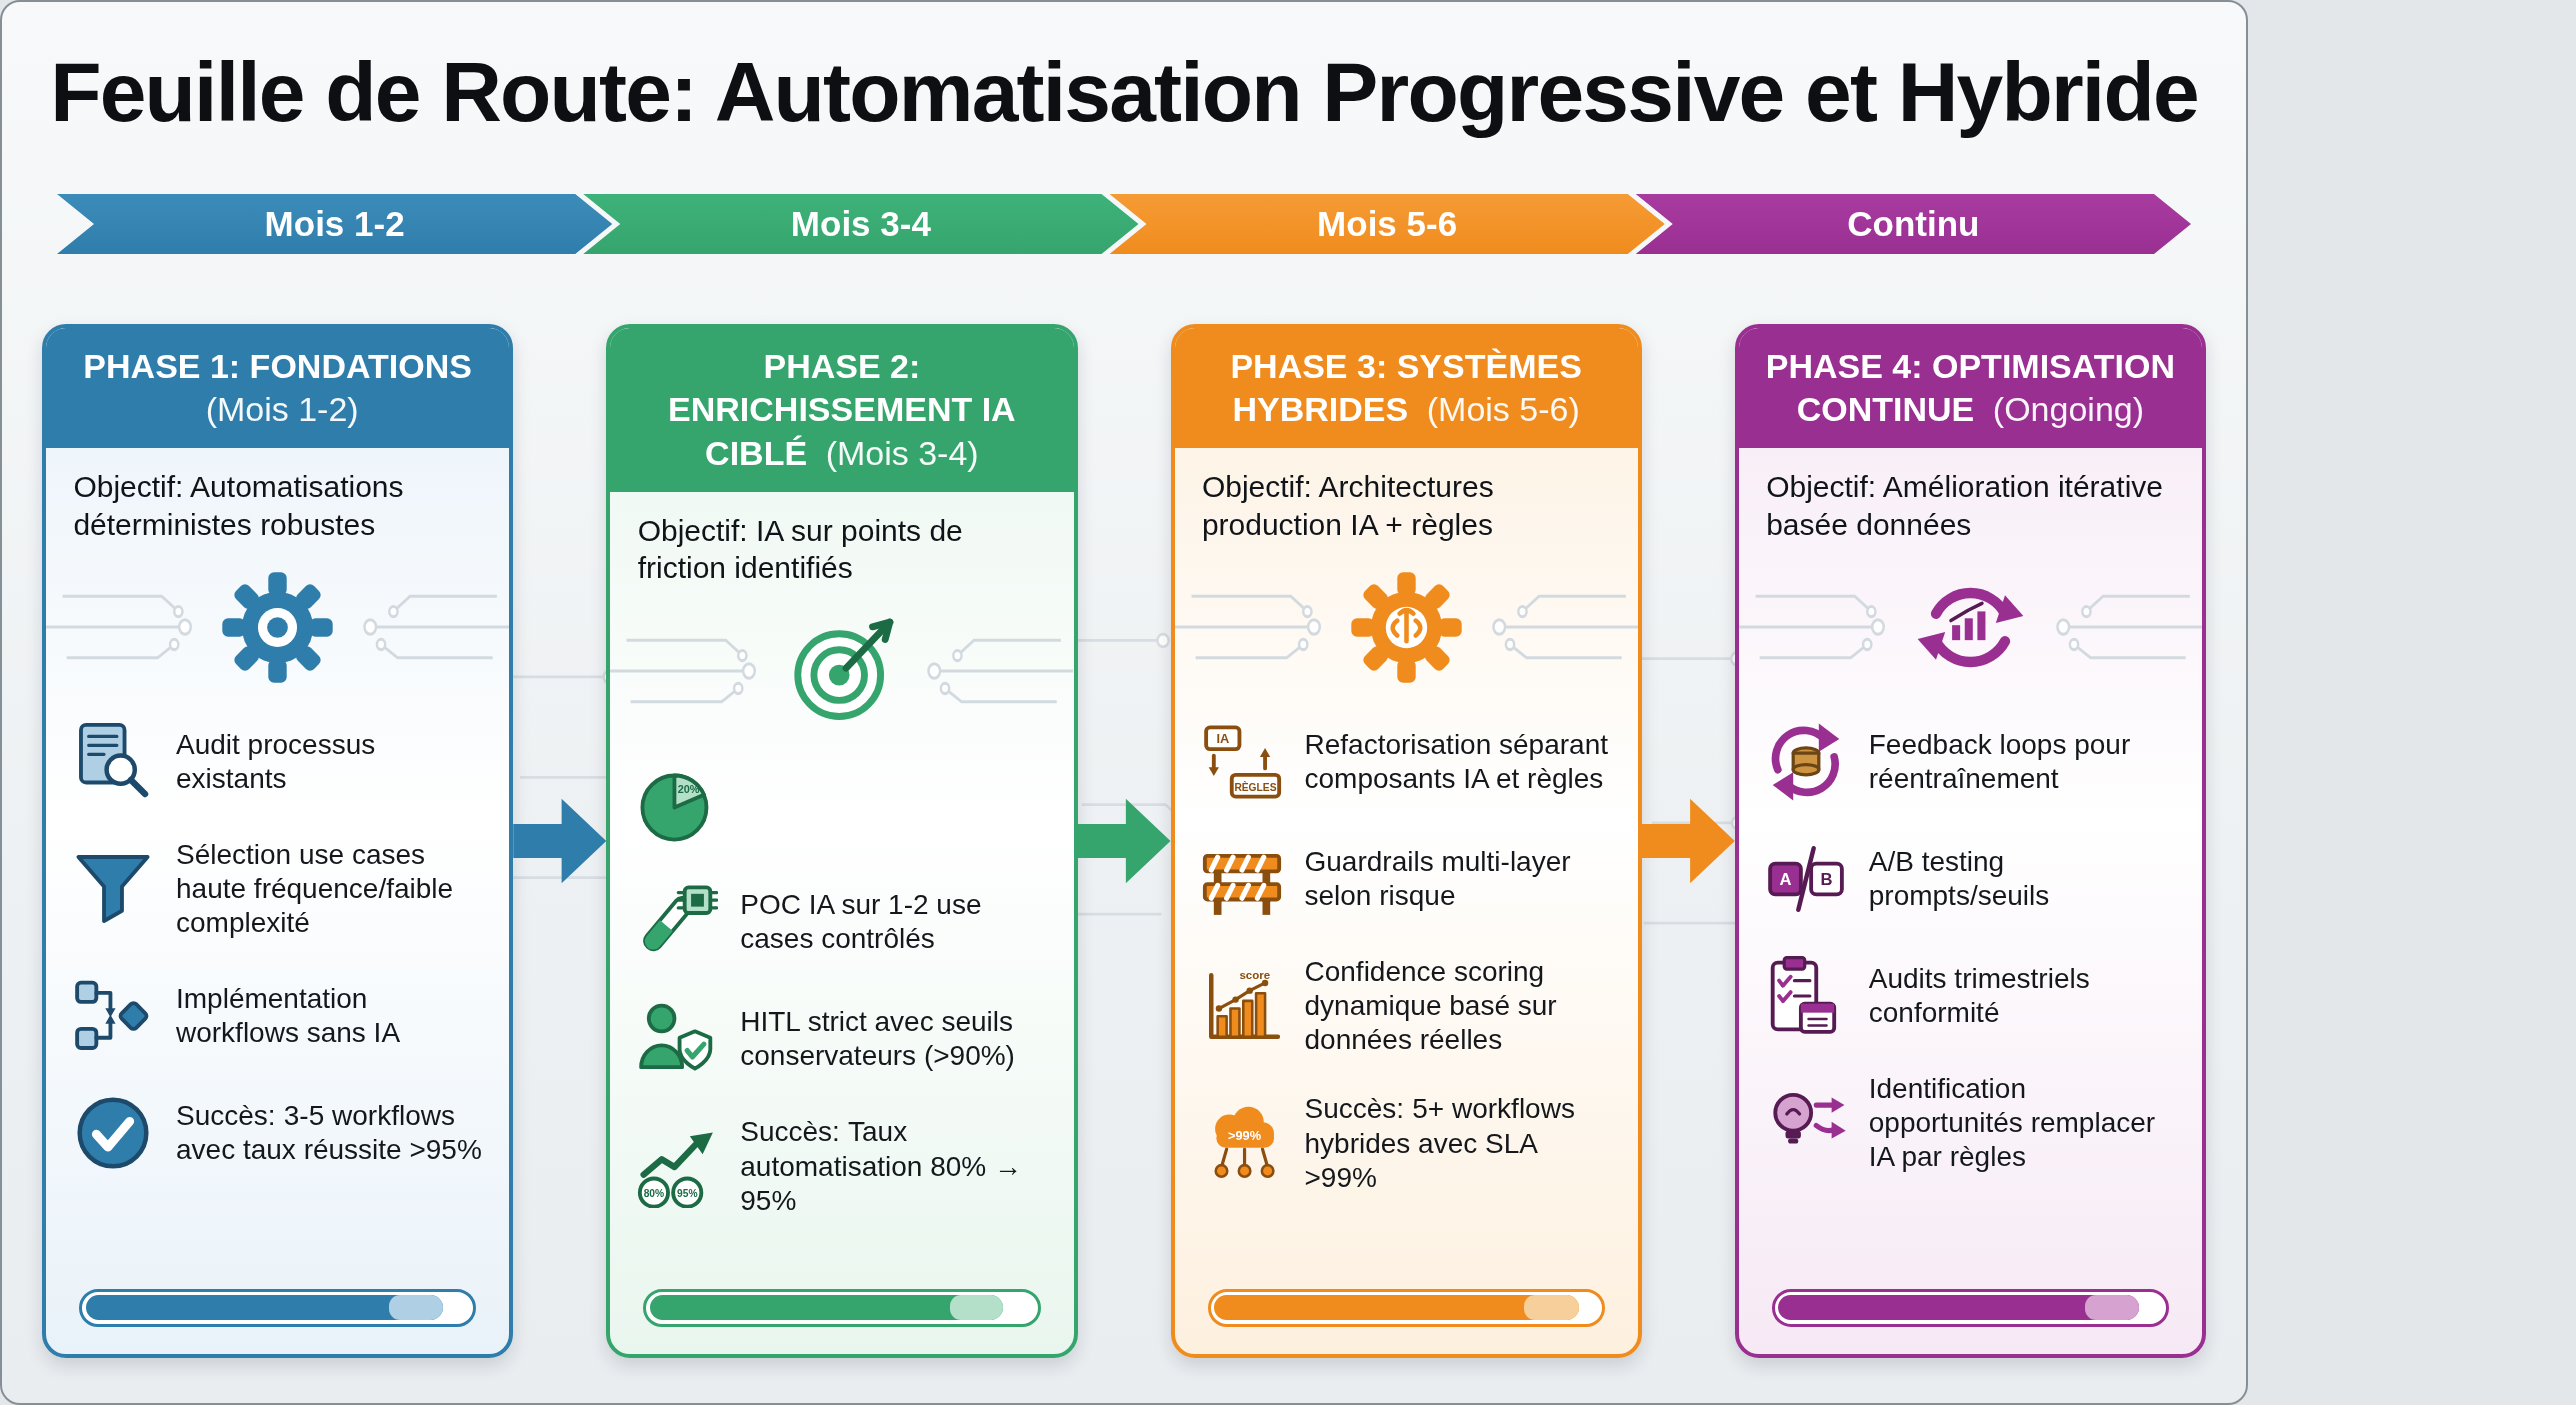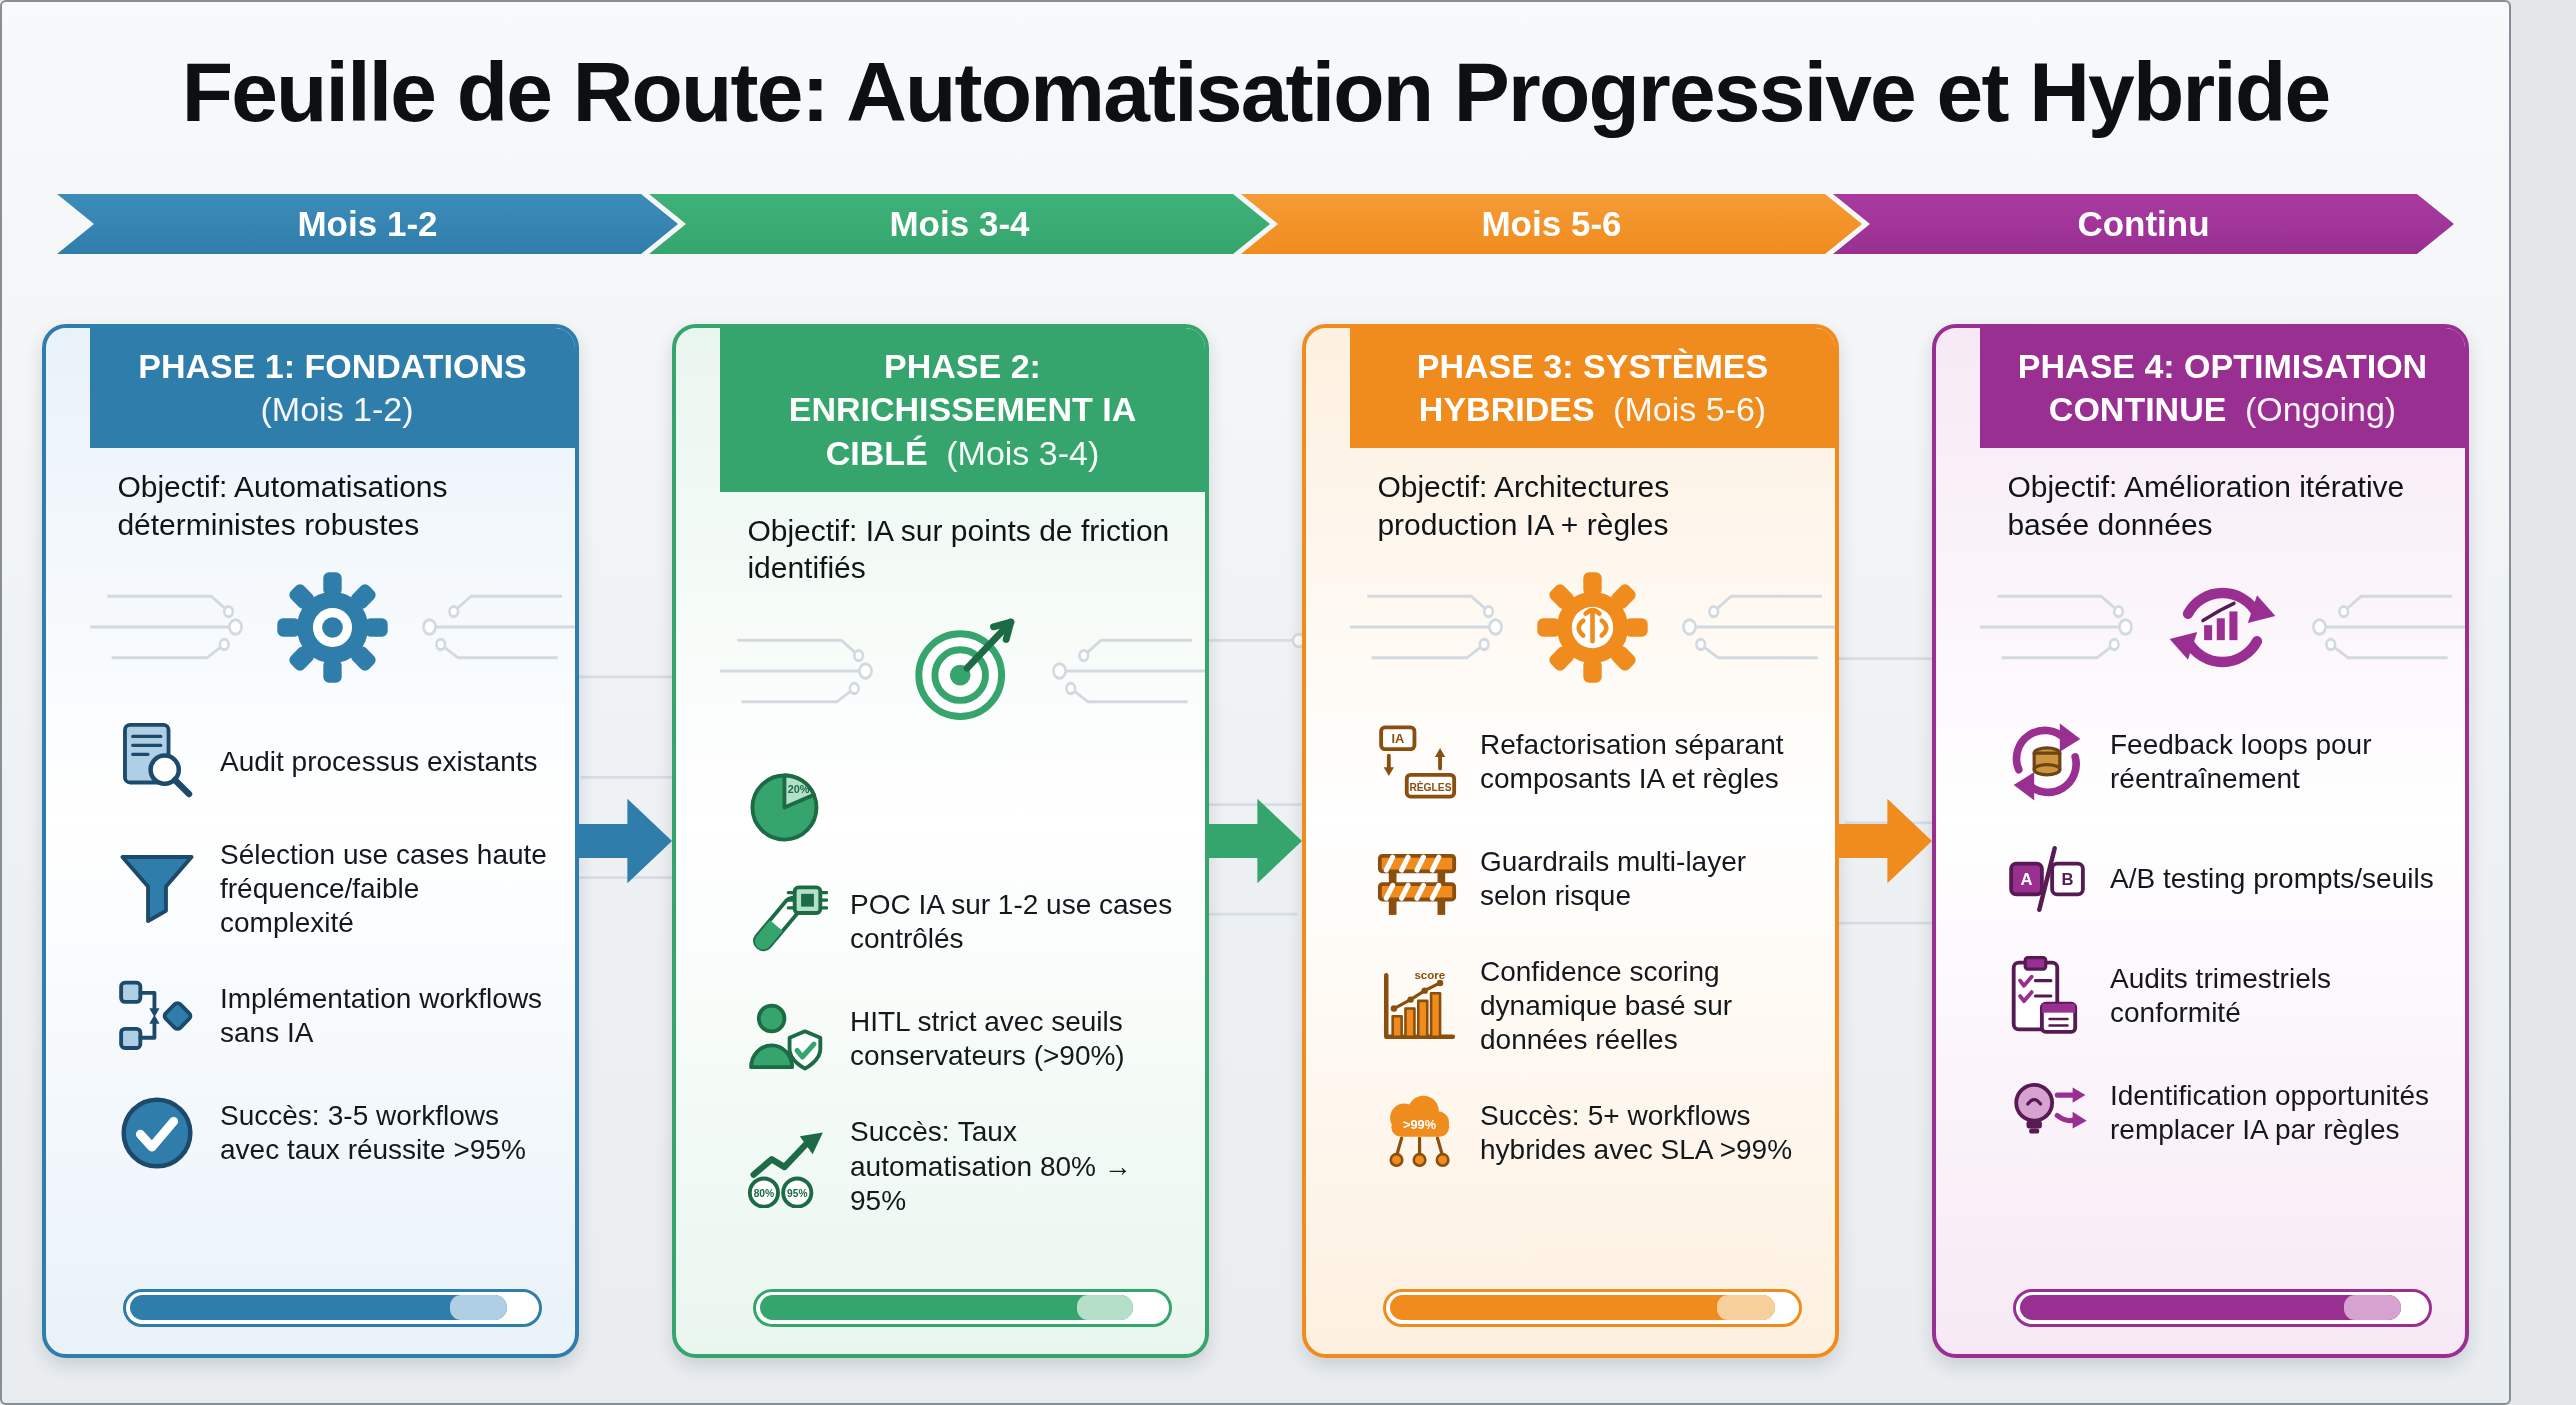--- a/index.html
+++ b/index.html
@@ -1,20 +1,20 @@
 <!DOCTYPE html>
 <html style="font-size:14.6px"><head>
 <meta charset="utf-8">
 <style>
   * { margin:0; padding:0; box-sizing:border-box; }
   html,body { background:#e3e7ea; font-family:"Liberation Sans", sans-serif; }
   .frame {
-    position:relative; width:2511px; height:1405px;
+    position:relative; width:2248px; height:1405px;
     background:linear-gradient(180deg,#f7f9fa 0%,#eef1f3 60%,#e9edf0 100%);
-    border:2.7px solid #878f96; border-radius:6px; overflow:hidden;
+    border:2.7px solid #878f96; border-radius:20px; overflow:hidden;
   }
   .bg-traces { position:absolute; inset:0; width:100%; height:100%; z-index:0; }
 
   .title {
     position:relative; z-index:2; text-align:center;
     font-size:84px; font-weight:700; letter-spacing:-1.8px; color:#0d0f12;
     padding-top:42px;
   }
 
   
@@ -37,21 +37,20 @@
     width:93px; height:90px;
     clip-path:polygon(0 31%, 52% 31%, 52% 3%, 100% 50%, 52% 97%, 52% 69%, 0 69%);
   }
   .a-blue { background:#2f7dab; } .a-green { background:#35a56d; } .a-orange { background:#f08c1e; }
 
   .card {
     width:553px; border:4.6px solid var(--c); border-radius:24px;
     background:linear-gradient(180deg,var(--tint) 0%,#ffffff 48%,var(--tint) 100%);
     display:flex; flex-direction:column; overflow:hidden;
     box-shadow:0 7.3px 16.5px rgba(20,30,40,.14);
-    padding-left:44px;
   }
   .p1 { --c:#2f7dab; --cd:#1d4a6b; --cl:#aecfe4; --tint:#e9f2f9; }
   .p2 { --c:#35a56d; --cd:#1c6b45; --cl:#b4e0c9; --tint:#e9f6ee; }
   .p3 { --c:#f08c1e; --cd:#8a4e0e; --cl:#f7cf9a; --tint:#fdf0df; }
   .p4 { --c:#9a2f92; --cd:#571b53; --cl:#d6a3d1; --tint:#f6e9f5; }
 
   .card-header {
     background:var(--c); color:#fff; text-align:center;
     padding:16.5px 14.6px; font-size:34px; line-height:1.28;
   }

